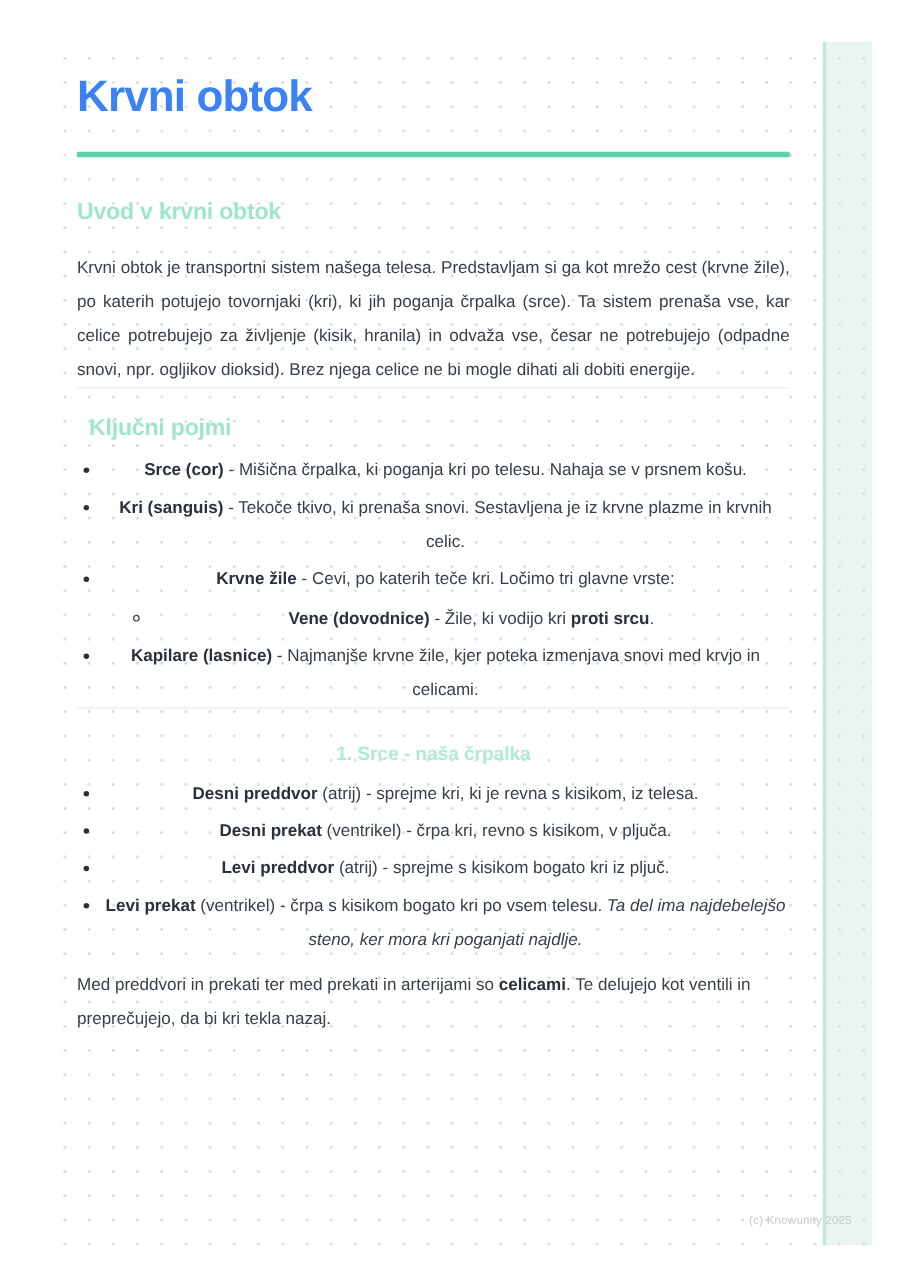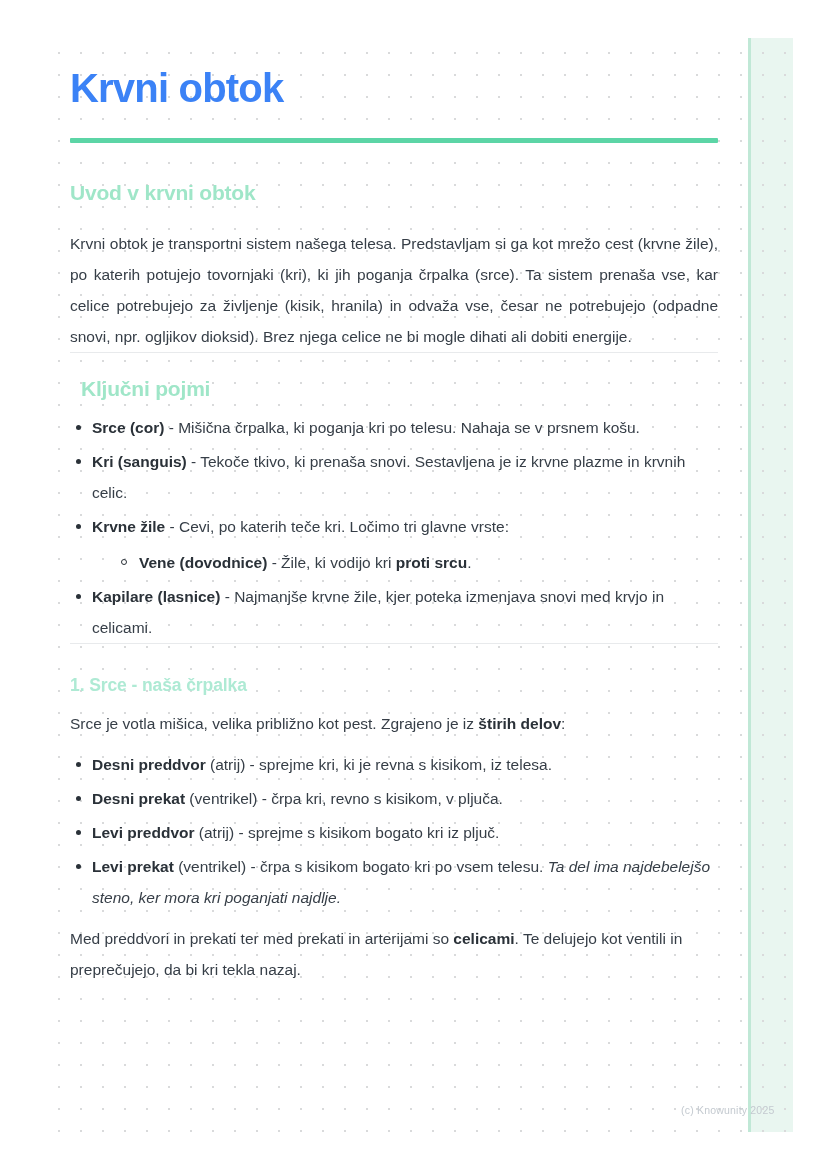--- a/index.html
+++ b/index.html
@@ -33,28 +33,29 @@
   h2.sec{
     margin:0;font-size:21px;line-height:26px;font-weight:700;color:#9fe6c8;
     letter-spacing:-0.2px;
   }
   h2.mt37{margin-top:37px;}
   h2.mt23{margin-top:23px;margin-left:11px;}
   h2.mt28{margin-top:28px;}
   h3.subsec{
     margin:30px 0 0;font-size:17.5px;line-height:22px;font-weight:700;color:#aeead4;
     letter-spacing:-0.1px;
+    text-align:center;
   }
   p.body{margin:12px 0 0;}
   p.intro{margin-top:22px;text-align:justify;}
   p.mt10{margin-top:10px;}
   hr.divider{border:none;border-top:1px solid #e8eaec;margin:0;}
   b.term{font-weight:700;color:#2a3138;}
   i.em{font-style:italic;}
-  ul.blist{list-style:none;margin:10px 0 0;padding:0;}
+  ul.blist{list-style:none;margin:10px 0 0;padding:0;text-align:center;}
   li.item{position:relative;padding-left:22px;margin-top:3px;}
   li.item:first-child{margin-top:0;}
   ul.sublist{list-style:none;margin:3px 0 3px;padding:0 0 0 26px;}
   li.subitem{position:relative;padding-left:21px;margin-top:5px;}
   .marker{position:absolute;left:6px;top:13px;width:5px;height:5px;border-radius:50%;background:#2a3138;}
   .marker.hollow{left:3px;top:12px;background:transparent;border:1.5px solid #2a3138;width:4px;height:4px;}
   .footer{
     position:absolute;left:681px;top:1104px;z-index:3;
     font-size:10.5px;line-height:12px;color:#c4cad0;letter-spacing:0.2px;
   }
@@ -101,21 +102,20 @@
       <li class="item">
         <span class="marker"></span>
         <b class="term">Kapilare (lasnice)</b><span> - Najmanjše krvne žile, kjer poteka izmenjava snovi med krvjo in celicami.</span>
       </li>
     </ul>
 
     <hr class="divider">
 
     <h3 class="subsec">1. Srce - naša črpalka</h3>
 
-    <p class="body"><span>Srce je votla mišica, velika približno kot pest. Zgrajeno je iz </span><b class="term">štirih delov</b><span>:</span></p>
 
     <ul class="blist">
       <li class="item">
         <span class="marker"></span>
         <b class="term">Desni preddvor</b><span> (atrij) - sprejme kri, ki je revna s kisikom, iz telesa.</span>
       </li>
       <li class="item">
         <span class="marker"></span>
         <b class="term">Desni prekat</b><span> (ventrikel) - črpa kri, revno s kisikom, v pljuča.</span>
       </li>

